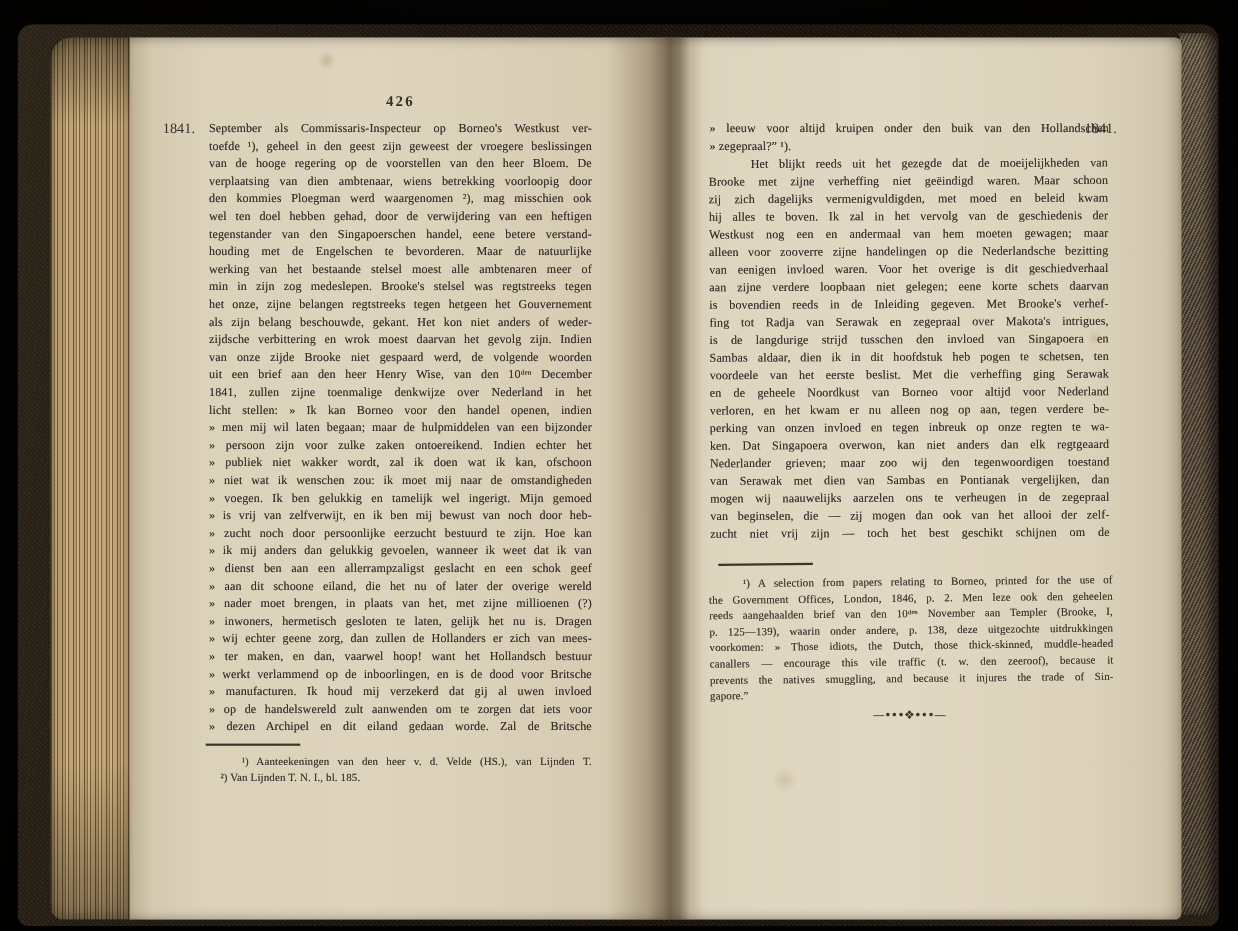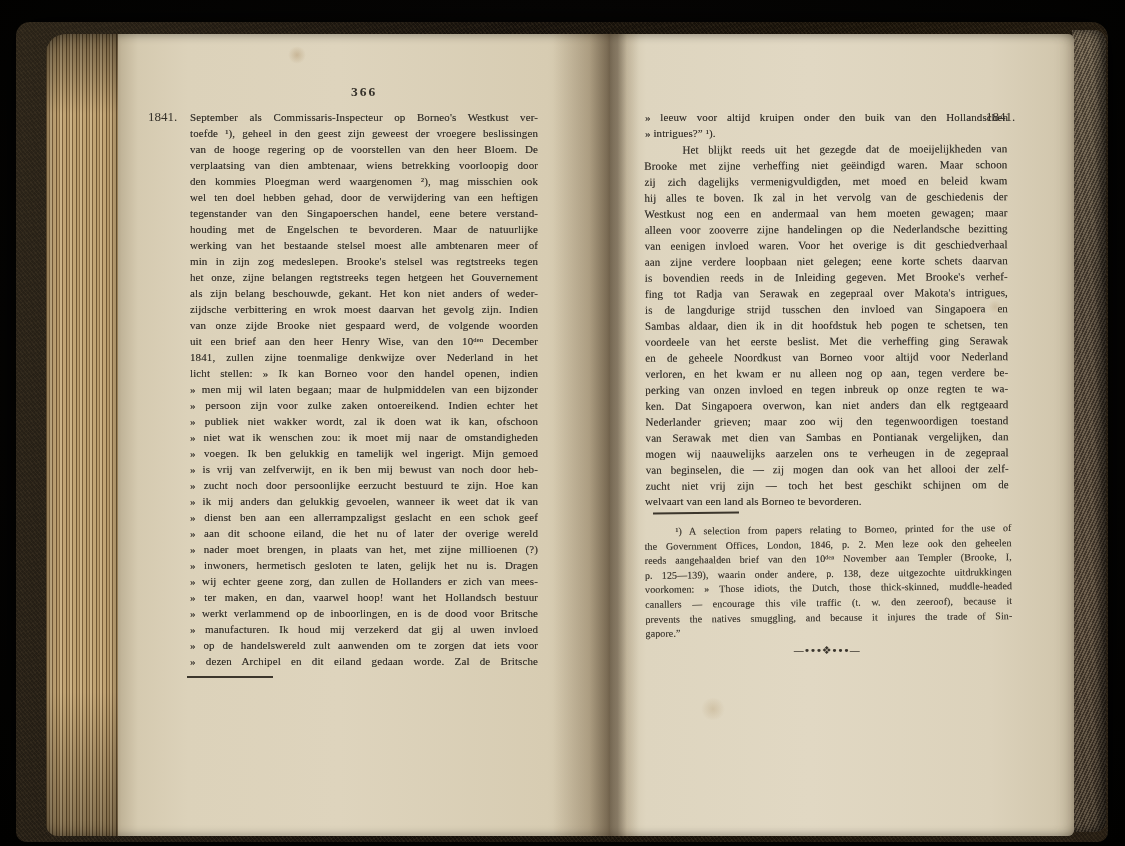--- a/index.html
+++ b/index.html
@@ -93,21 +93,21 @@
 </head>
 <body>
 
 <div class="scene">
 
   <div class="cover"></div>
   <div class="cover-right"></div>
   <div class="fore-edge"></div>
 
   <div class="page page-left">
-    <div class="pageno pageno-left">366</div>
+    <div class="pageno pageno-left">426</div>
     <div class="year year-left">1841.</div>
     <div class="justified body-left">September als Commissaris-Inspecteur op Borneo's Westkust ver-
 toefde ¹), geheel in den geest zijn geweest der vroegere beslissingen
 van de hooge regering op de voorstellen van den heer Bloem. De
 verplaatsing van dien ambtenaar, wiens betrekking voorloopig door
 den kommies Ploegman werd waargenomen ²), mag misschien ook
 wel ten doel hebben gehad, door de verwijdering van een heftigen
 tegenstander van den Singapoerschen handel, eene betere verstand-
 houding met de Engelschen te bevorderen. Maar de natuurlijke
 werking van het bestaande stelsel moest alle ambtenaren meer of
@@ -132,28 +132,30 @@
 » nader moet brengen, in plaats van het, met zijne millioenen (?)
 » inwoners, hermetisch gesloten te laten, gelijk het nu is. Dragen
 » wij echter geene zorg, dan zullen de Hollanders er zich van mees-
 » ter maken, en dan, vaarwel hoop! want het Hollandsch bestuur
 » werkt verlammend op de inboorlingen, en is de dood voor Britsche
 » manufacturen. Ik houd mij verzekerd dat gij al uwen invloed
 » op de handelswereld zult aanwenden om te zorgen dat iets voor
 » dezen Archipel en dit eiland gedaan worde. Zal de Britsche</div>
     <div class="fn-rule fn-rule-left"></div>
     <div class="fn fn-left">
+      <div class="justified">&nbsp;&nbsp;&nbsp;&nbsp;¹) Aanteekeningen van den heer v. d. Velde (HS.), van Lijnden T.</div>
+      <div class="plainline">&nbsp;&nbsp;&nbsp;&nbsp;²) Van Lijnden T. N. I., bl. 185.</div>
     </div>
   </div>
 
   <div class="page page-right">
     <div class="year year-right">1841.</div>
     <div class="quote-block">
       <div class="justified">» leeuw voor altijd kruipen onder den buik van den Hollandschen</div>
-      <div class="plainline">» intrigues?” ¹).</div>
+      <div class="plainline">» zegepraal?” ¹).</div>
     </div>
     <div class="justified body-right">&nbsp;&nbsp;&nbsp;&nbsp;Het blijkt reeds uit het gezegde dat de moeijelijkheden van
 Brooke met zijne verheffing niet geëindigd waren. Maar schoon
 zij zich dagelijks vermenigvuldigden, met moed en beleid kwam
 hij alles te boven. Ik zal in het vervolg van de geschiedenis der
 Westkust nog een en andermaal van hem moeten gewagen; maar
 alleen voor zooverre zijne handelingen op die Nederlandsche bezitting
 van eenigen invloed waren. Voor het overige is dit geschiedverhaal
 aan zijne verdere loopbaan niet gelegen; eene korte schets daarvan
 is bovendien reeds in de Inleiding gegeven. Met Brooke's verhef-
@@ -163,21 +165,20 @@
 voordeele van het eerste beslist. Met die verheffing ging Serawak
 en de geheele Noordkust van Borneo voor altijd voor Nederland
 verloren, en het kwam er nu alleen nog op aan, tegen verdere be-
 perking van onzen invloed en tegen inbreuk op onze regten te wa-
 ken. Dat Singapoera overwon, kan niet anders dan elk regtgeaard
 Nederlander grieven; maar zoo wij den tegenwoordigen toestand
 van Serawak met dien van Sambas en Pontianak vergelijken, dan
 mogen wij naauwelijks aarzelen ons te verheugen in de zegepraal
 van beginselen, die — zij mogen dan ook van het allooi der zelf-
 zucht niet vrij zijn — toch het best geschikt schijnen om de</div>
-    <div class="plainline lastline-right">welvaart van een land als Borneo te bevorderen.</div>
     <div class="fn-rule fn-rule-right"></div>
     <div class="fn fn-right">
       <div class="justified">&nbsp;&nbsp;&nbsp;&nbsp;¹) A selection from papers relating to Borneo, printed for the use of
 the Government Offices, London, 1846, p. 2. Men leze ook den geheelen
 reeds aangehaalden brief van den 10ᵈᵉⁿ November aan Templer (Brooke, I,
 p. 125—139), waarin onder andere, p. 138, deze uitgezochte uitdrukkingen
 voorkomen: » Those idiots, the Dutch, those thick-skinned, muddle-headed
 canallers — encourage this vile traffic (t. w. den zeeroof), because it
 prevents the natives smuggling, and because it injures the trade of Sin-</div>
       <div class="plainline">gapore.”</div>

